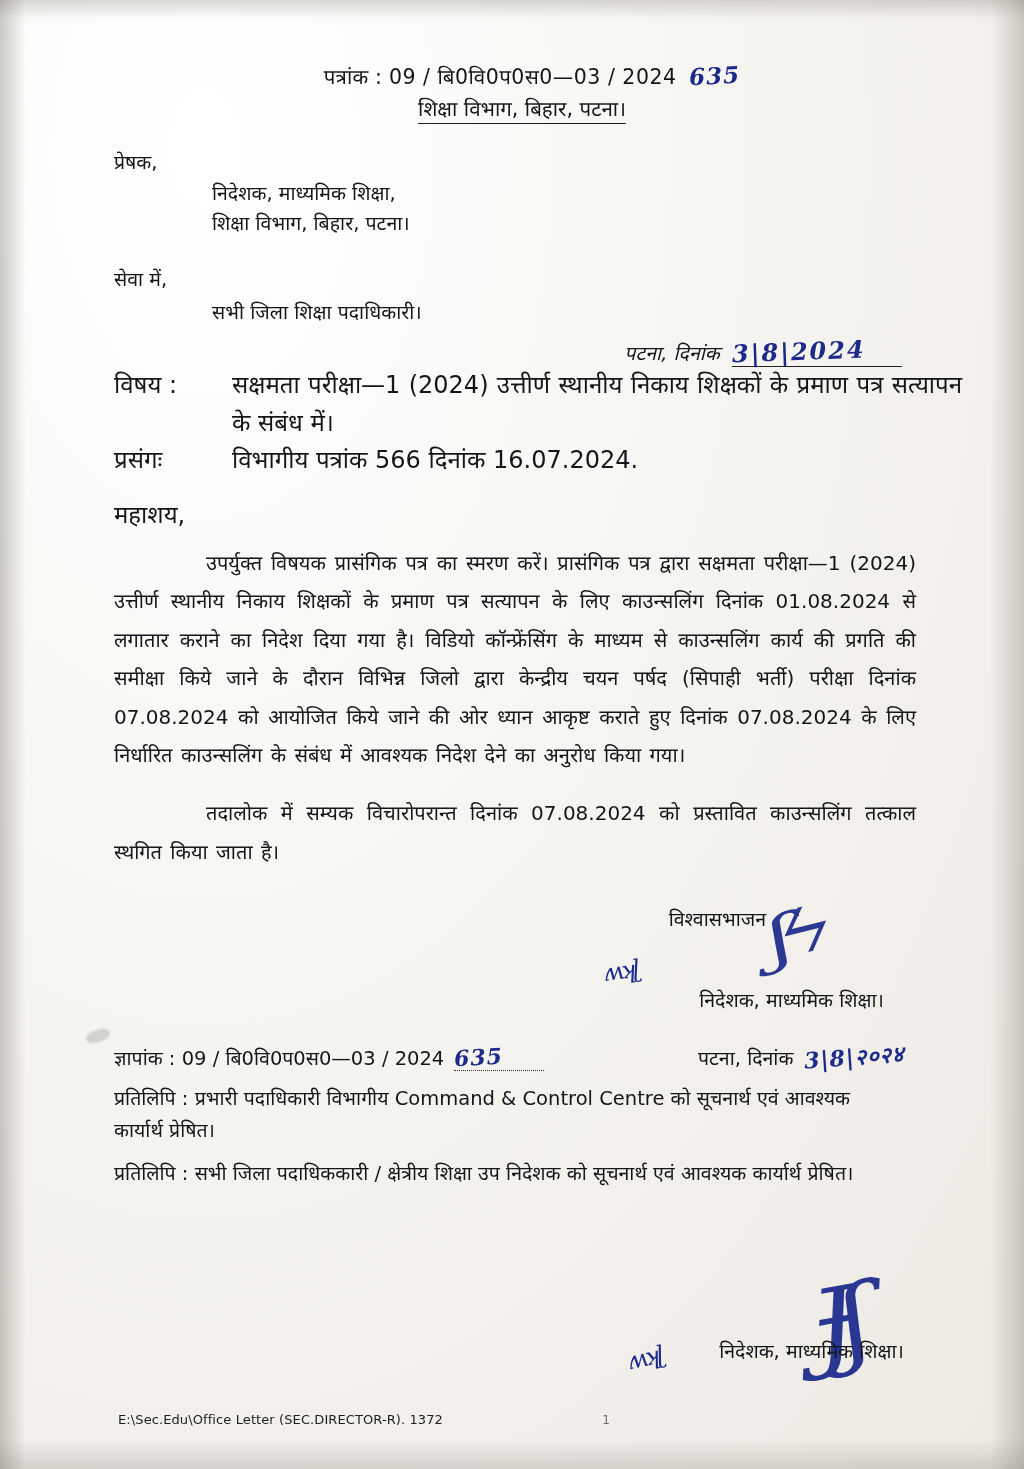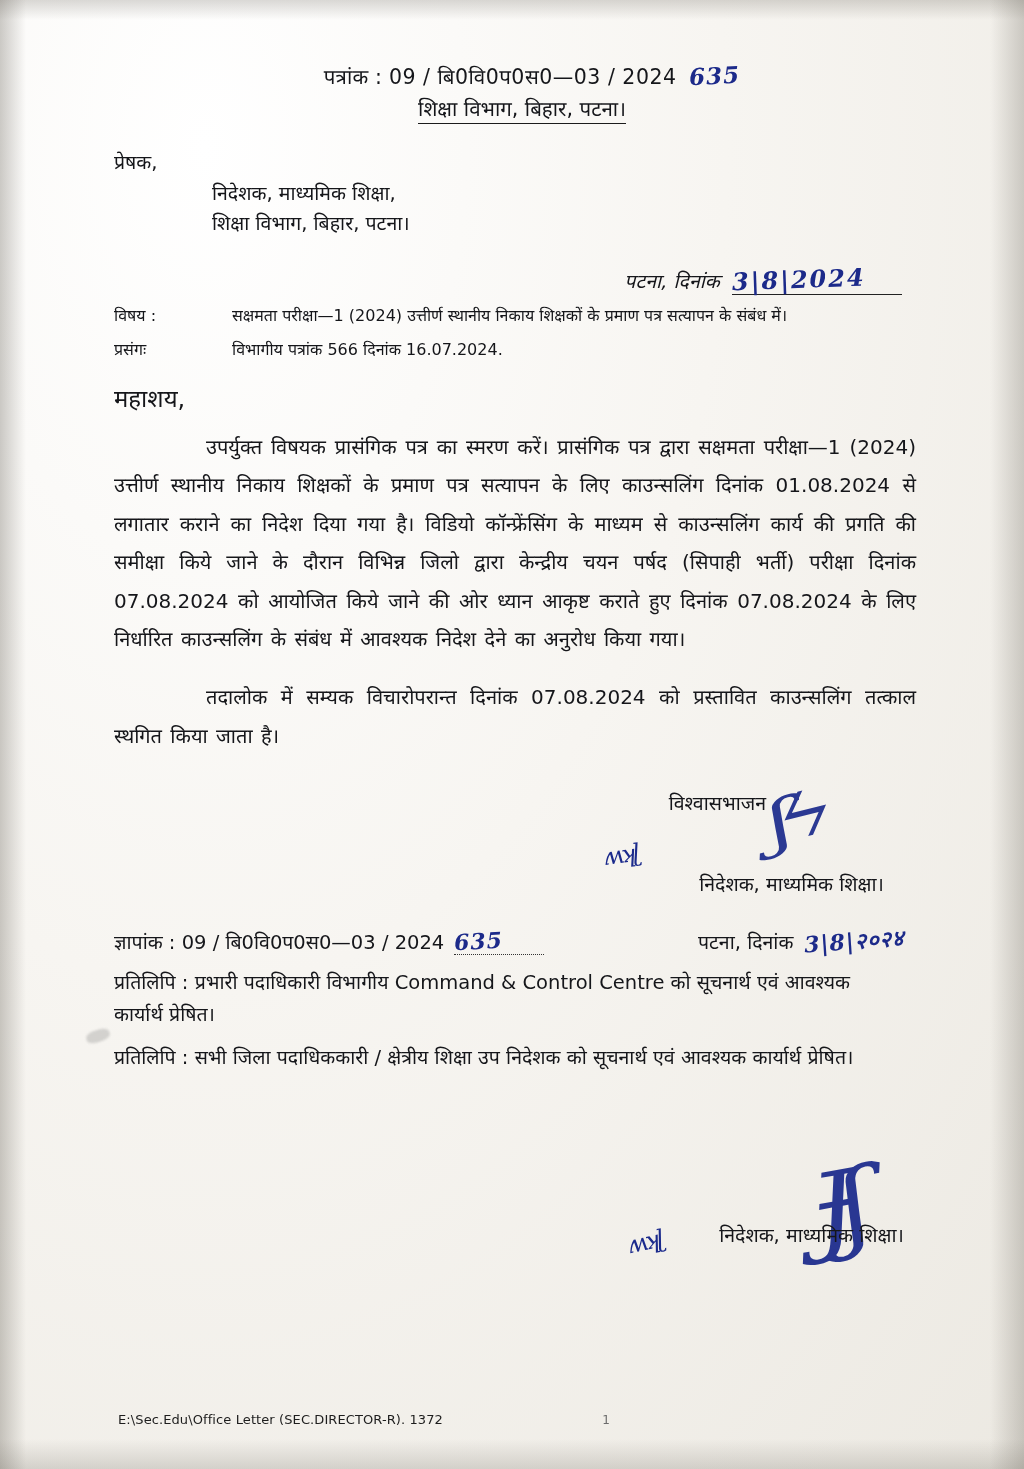--- a/index.html
+++ b/index.html
@@ -135,22 +135,22 @@
     font-weight: bold;
     font-style: italic;
     letter-spacing: 2px;
     display: inline-block;
     transform: rotate(-2deg);
   }
 
   
   .row {
     display: flex;
-    margin-top: 9px;
-    font-size: 16px;
+    margin-top: 0;
+    font-size: 24px;
   }
   .row .key {
     width: 118px;
     flex: 0 0 118px;
     margin-left: 52px;
   }
   .row .val {
     flex: 1;
     line-height: 1.55;
     text-align: justify;
@@ -348,20 +348,22 @@
       <span class="u">शिक्षा विभाग, बिहार, पटना।</span>
     </div>
 
     <div class="block">
       <div class="lbl hi">प्रेषक,</div>
       <div class="indent-1 hi">निदेशक, माध्यमिक शिक्षा,</div>
       <div class="indent-1 hi" style="margin-top:0">शिक्षा विभाग, बिहार, पटना।</div>
     </div>
 
     <div class="block">
+      <div class="lbl hi">सेवा में,</div>
+      <div class="to-line hi">सभी जिला शिक्षा पदाधिकारी।</div>
     </div>
 
     <div class="place-date hi">
       <span>पटना, दिनांक</span>
       <span class="date-rule">
         <span class="hand-date">3|8|2024</span>
       </span>
     </div>
 
     <div class="row">

